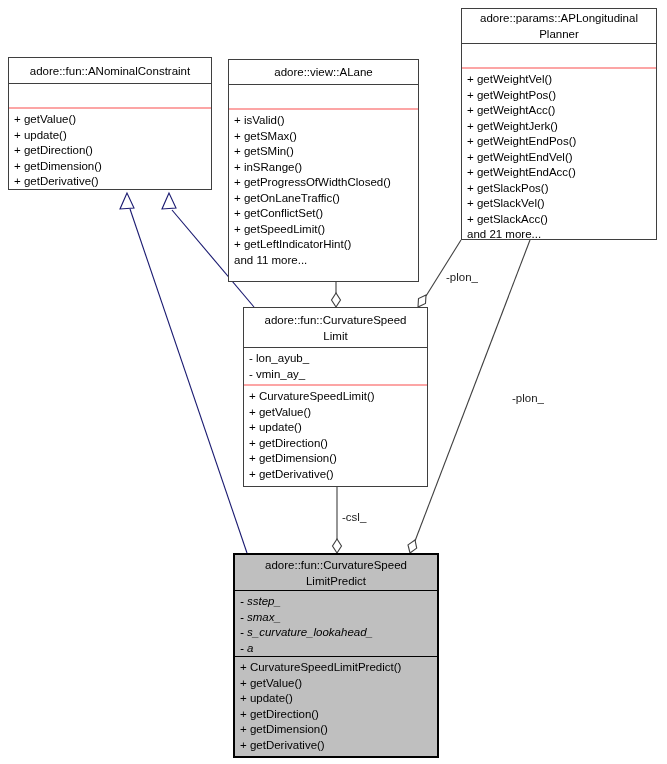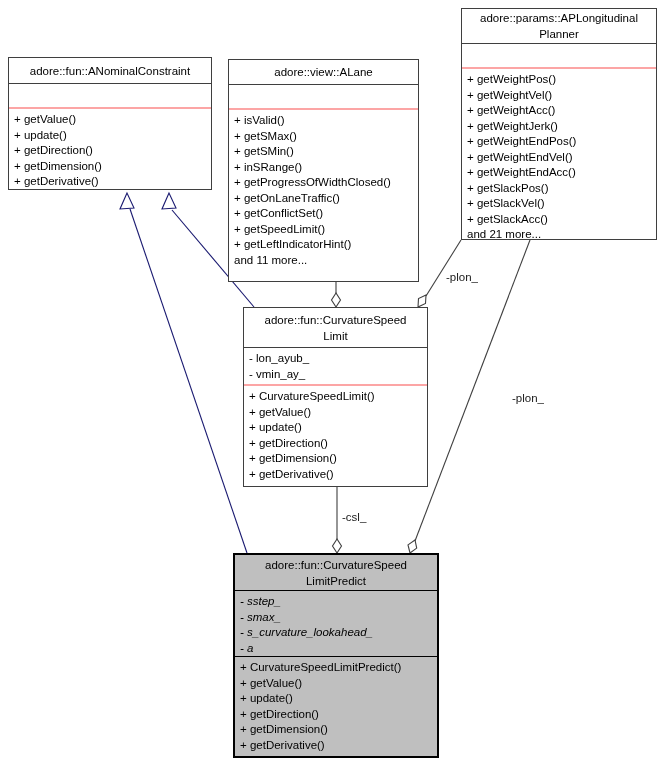--- a/index.html
+++ b/index.html
@@ -102,22 +102,22 @@
     </div>
   </div>
 
   <div class="class-box" style="left:461px;top:8px;width:196px;height:232px;">
     <div class="box-title" style="height:35px;">
       <span>adore::params::APLongitudinal</span>
       <span>Planner</span>
     </div>
     <div class="box-attrs" style="height:25px;"></div>
     <div class="box-methods" style="height:170px;">
+      <div class="mrow">+ getWeightVel()</div>
       <div class="mrow">+ getWeightPos()</div>
-      <div class="mrow">+ getWeightVel()</div>
       <div class="mrow">+ getWeightAcc()</div>
       <div class="mrow">+ getWeightJerk()</div>
       <div class="mrow">+ getWeightEndPos()</div>
       <div class="mrow">+ getWeightEndVel()</div>
       <div class="mrow">+ getWeightEndAcc()</div>
       <div class="mrow">+ getSlackPos()</div>
       <div class="mrow">+ getSlackVel()</div>
       <div class="mrow">+ getSlackAcc()</div>
       <div class="mrow">and 21 more...</div>
     </div>

